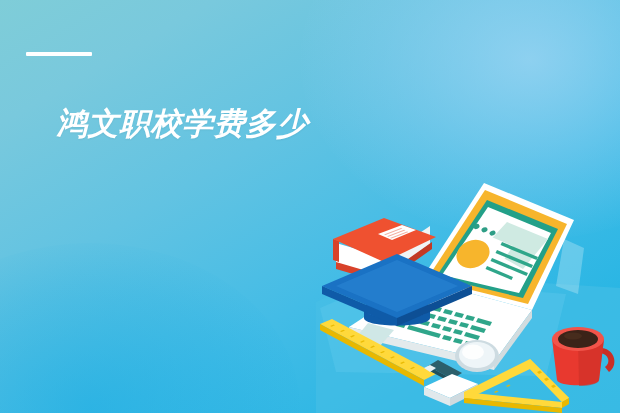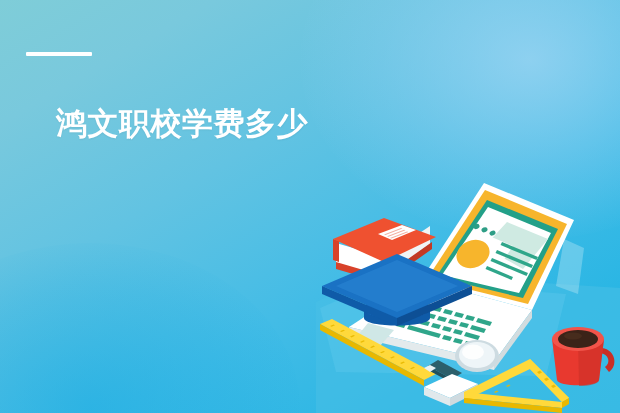--- a/index.html
+++ b/index.html
@@ -55,20 +55,21 @@
     position: absolute;
     left: 56px;
     top: 104px;
     font-size: 31px;
     line-height: 38px;
     font-weight: bold;
     color: #ffffff;
     letter-spacing: 0.5px;
     white-space: nowrap;
     text-shadow: 0 1px 2px rgba(0,0,0,0.06);
+    font-style: italic;
   }
 
   
   .illo {
     position: absolute;
     left: 316px;
     top: 176px;
     width: 304px;
     height: 237px;
   }

